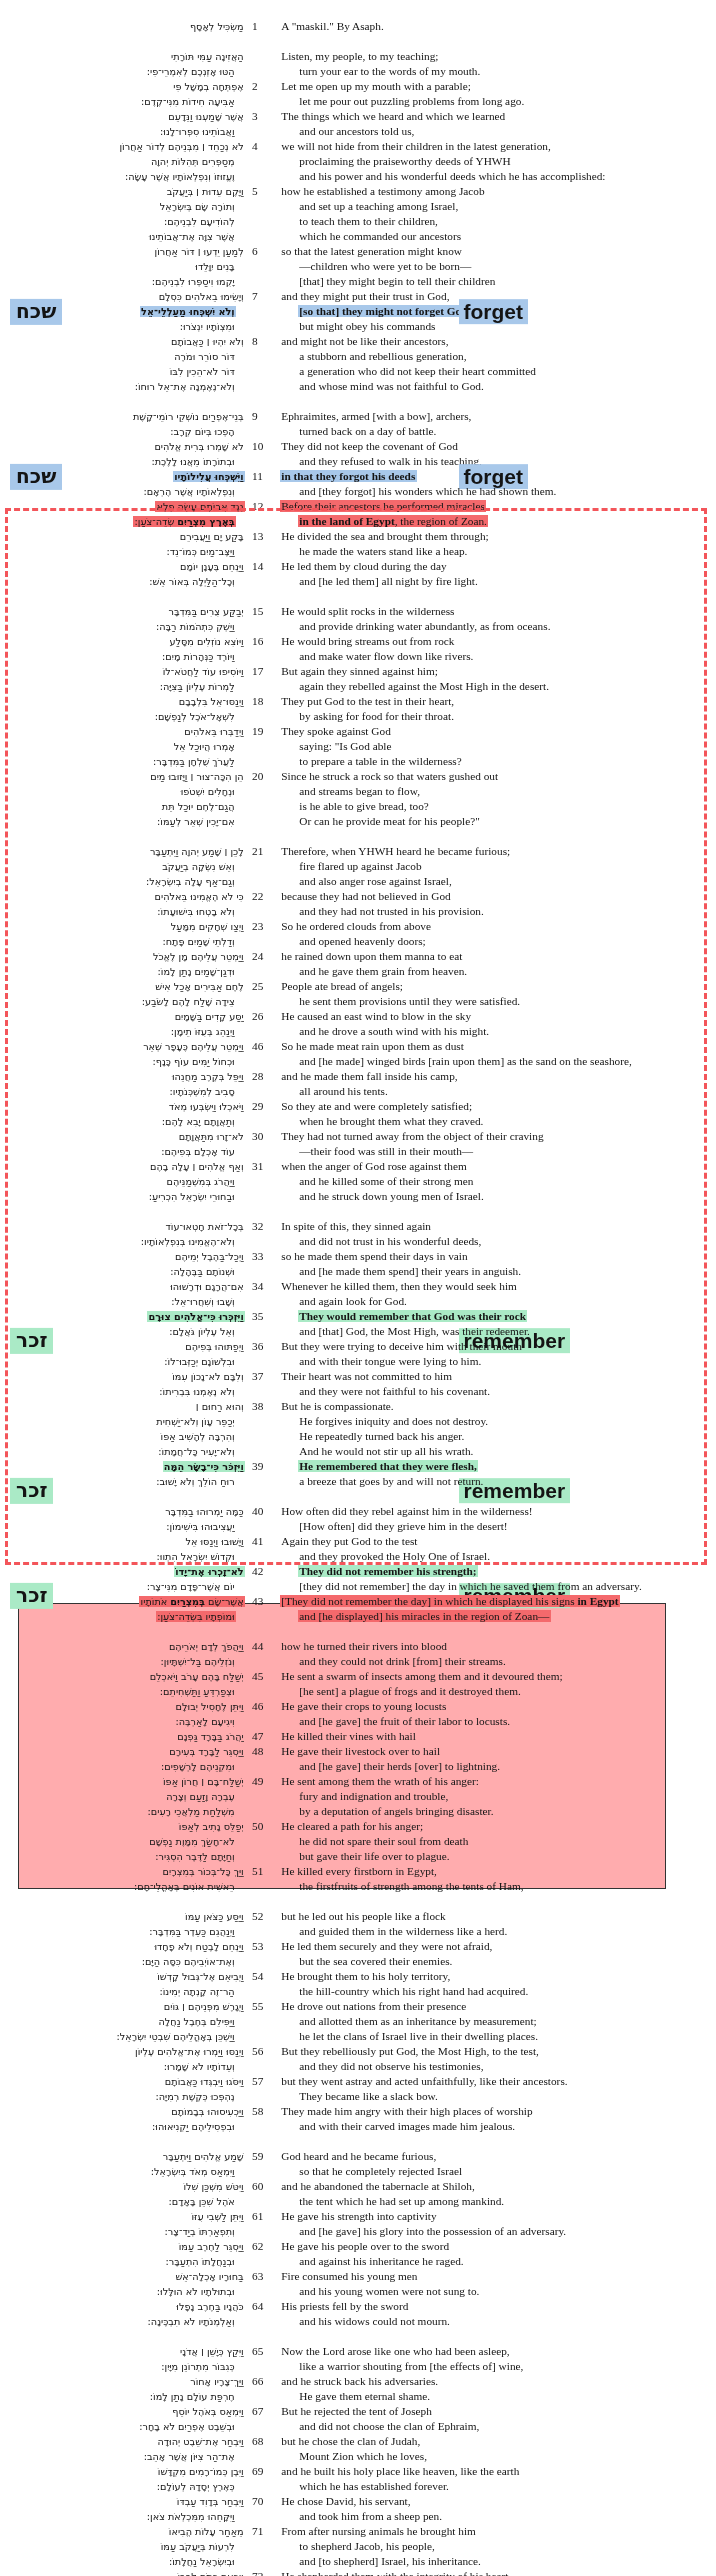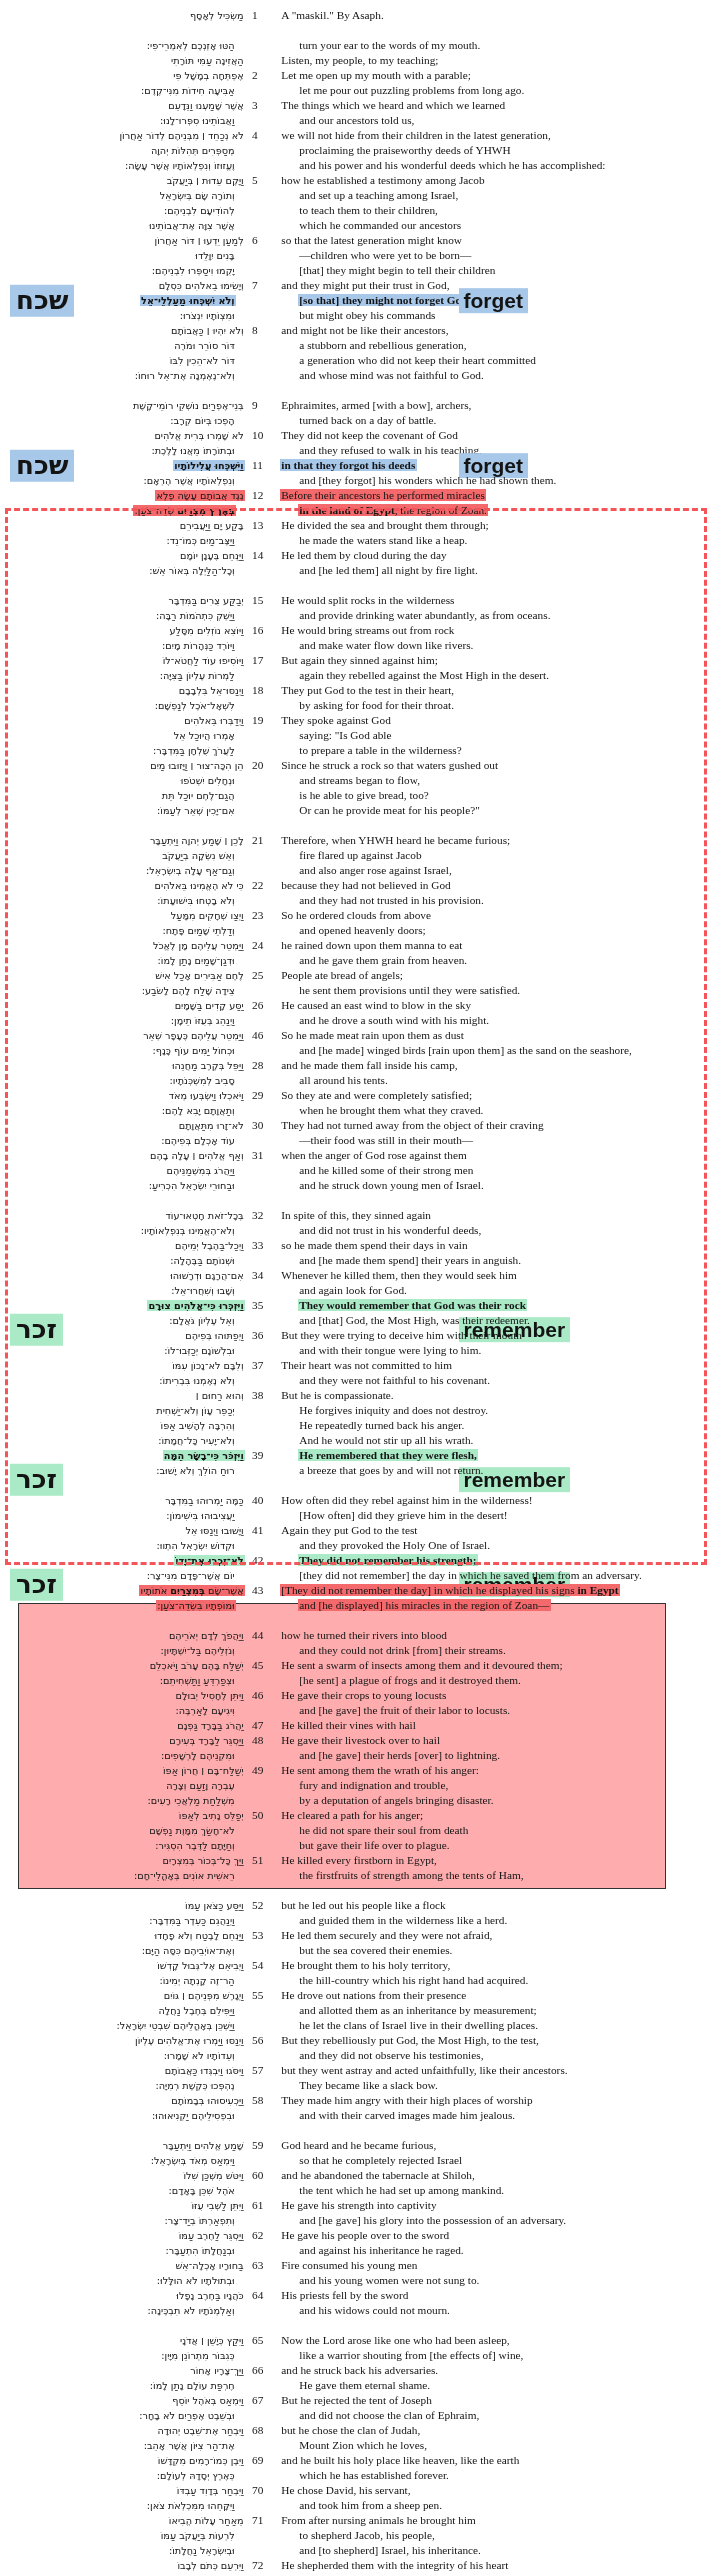--- a/index.html
+++ b/index.html
@@ -1,31 +1,31 @@
 <!DOCTYPE html>
 <html style="font-size:10.3px"><head>
 <meta charset="utf-8">
 <style>
   html,body{margin:0;padding:0;background:#fff;}
   #page{position:relative;width:716px;height:2576px;background:#fff;overflow:hidden;
-        font-family:"Liberation Serif",serif;font-size:11.3px;color:#141414;padding-top:8px;box-sizing:border-box;}
+        font-family:"Liberation Serif",serif;font-size:11.3px;color:#141414;padding-top:19px;box-sizing:border-box;}
   .row{position:relative;display:flex;line-height:15px;min-height:15px;z-index:1;}
   .row.gap{height:15px;}
   .he{width:245px;text-align:right;font-family:"DejaVu Sans","DejaVu Serif",serif;font-size:9.7px;}
   .he.ind{padding-right:9px;box-sizing:border-box;}
   .vn{width:35px;padding-left:7px;box-sizing:border-box;}
   .en{flex:1;padding-right:2.6px;}
   .en.ind{padding-left:18px;}
   .txt{display:inline;padding:0 1.3px;}
   .b{font-weight:bold;}
   .hl-blue{background:#a8c8ea;}
   .hl-green{background:#aaeac6;margin-left:18px;}
   .hl-red{background:#f4696c;margin-top:28px;}
   .ml{position:absolute;left:10.3px;top:50%;transform:translateY(-50%);
-      font-family:"DejaVu Sans",sans-serif;font-weight:bold;font-size:26px;line-height:1.05;
+      font-family:"DejaVu Sans",sans-serif;font-weight:bold;font-size:20px;line-height:1.05;
       padding:2.6px 5.8px;z-index:3;}
   .mr{position:absolute;left:459px;top:50%;transform:translateY(-50%);
       font-family:Liberation Sans, sans-serif;font-weight:bold;font-size:21px;line-height:1.1;
       padding:1.3px 4.5px;z-index:3;}
   .ml.c-blue,.mr.c-blue{background:#a8c8ea;}
   .ml.c-green,.mr.c-green{background:#aaeac6;margin-top:24px;}
   #dash-overlay{position:absolute;left:5.2px;width:702px;border:3.2px dashed #f3555a;z-index:2;box-sizing:border-box;}
   #plagues-box{position:absolute;left:18px;width:648px;background:#ffacae;border:1.3px solid #333;z-index:0;box-sizing:border-box;}
 </style>
 </head>
@@ -35,28 +35,28 @@
   <div id="dash-overlay" style="top: 508px; height: 1057px;"></div>
   <div id="plagues-box" style="top: 1603px; height: 286px;"></div>
   <div id="rows">
       <div class="row">
         <div class="he" dir="rtl"><span class="txt">מַשְׂכִּיל לְאָסָף</span></div>
         <div class="vn">1</div>
         <div class="en"><span class="txt">A "maskil." By Asaph.</span></div>
       </div>
       <div class="row gap"></div>
       <div class="row">
+        <div class="he" dir="rtl"><span class="txt">הַאֲזִינָה עַמִּי תּוֹרָתִי</span></div>
+        <div class="vn"></div>
+        <div class="en"><span class="txt">Listen, my people, to my teaching;</span></div>
+      </div>
+      <div class="row">
         <div class="he ind" dir="rtl"><span class="txt">הַטּוּ אָזְנְכֶם לְאִמְרֵי־פִי:</span></div>
         <div class="vn"></div>
         <div class="en ind"><span class="txt">turn your ear to the words of my mouth.</span></div>
-      </div>
-      <div class="row">
-        <div class="he" dir="rtl"><span class="txt">הַאֲזִינָה עַמִּי תּוֹרָתִי</span></div>
-        <div class="vn"></div>
-        <div class="en"><span class="txt">Listen, my people, to my teaching;</span></div>
       </div>
       <div class="row">
         <div class="he" dir="rtl"><span class="txt">אֶפְתְּחָה בְמָשָׁל פִּי</span></div>
         <div class="vn">2</div>
         <div class="en"><span class="txt">Let me open up my mouth with a parable;</span></div>
       </div>
       <div class="row">
         <div class="he ind" dir="rtl"><span class="txt">אַבִּיעָה חִידוֹת מִנִּי־קֶדֶם:</span></div>
         <div class="vn"></div>
         <div class="en ind"><span class="txt">let me pour out puzzling problems from long ago.</span></div>

